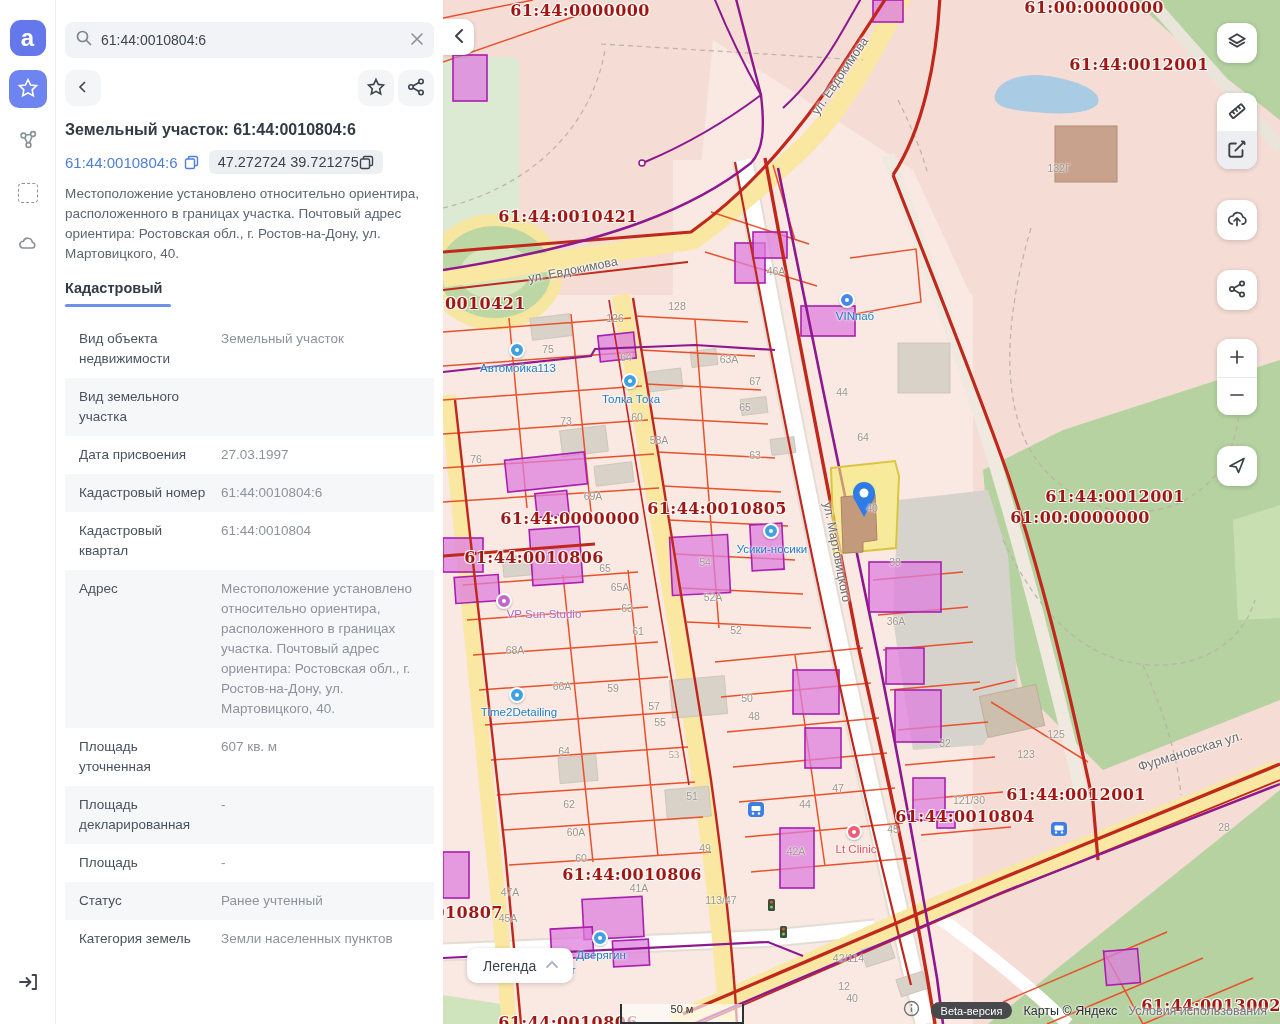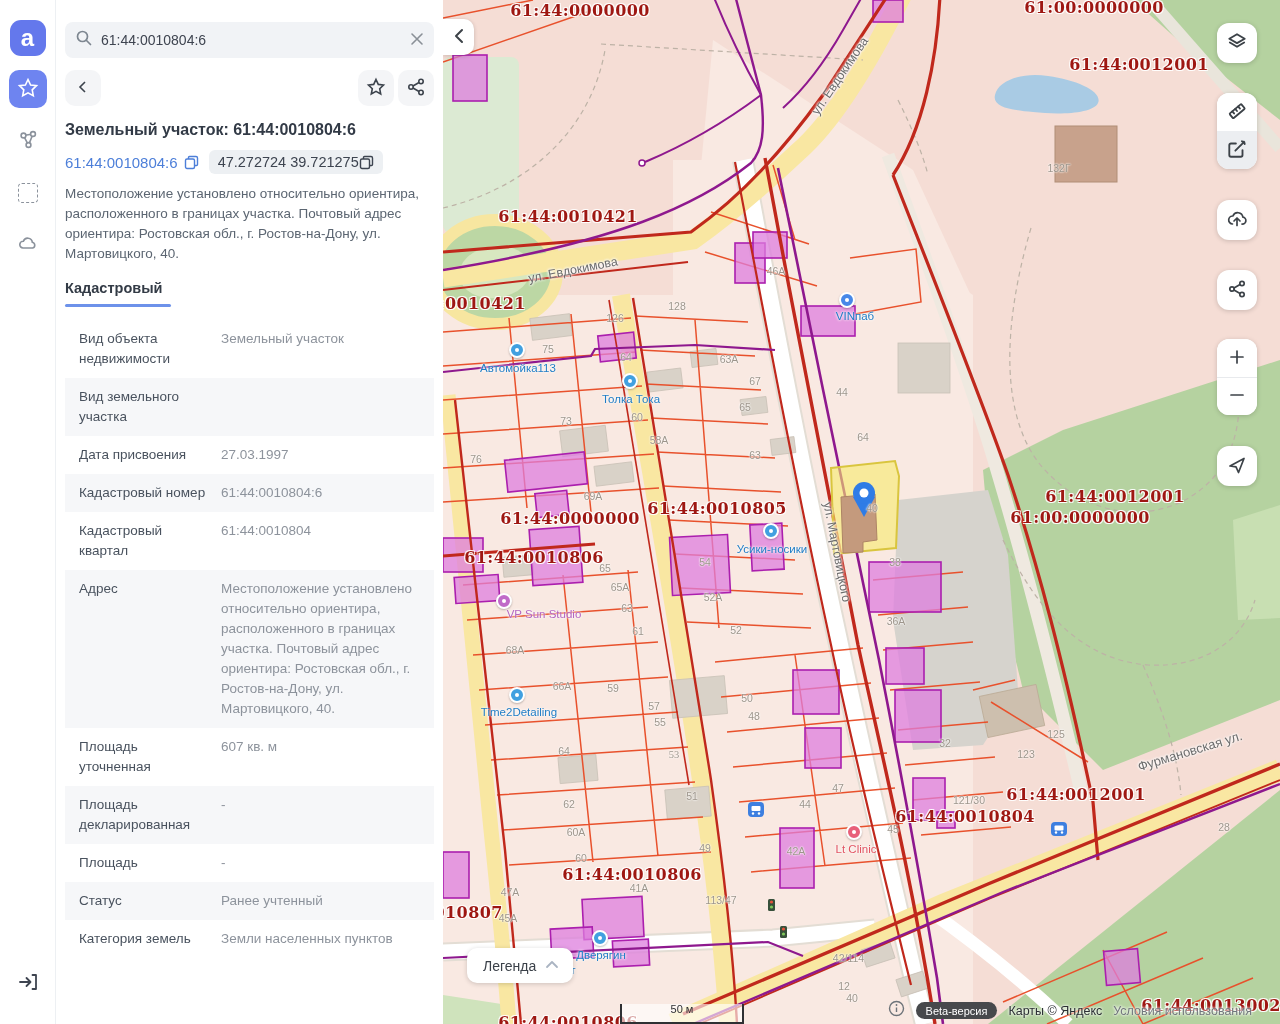--- a/index.html
+++ b/index.html
@@ -59,21 +59,21 @@
   .collapse-btn { left:0; top:19px; width:31px; height:36px; background:#fff; border:none; border-radius:0 10px 10px 0; box-shadow:0 1px 4px rgba(0,0,0,.18); cursor:pointer; display:flex; align-items:center; justify-content:center; }
   .ctrls { right:23px; top:0; width:40px; display:flex; flex-direction:column; align-items:stretch; }
   .mbtn { width:40px; height:40px; background:#fff; border:none; border-radius:12px; box-shadow:0 1px 5px rgba(0,0,0,.18); cursor:pointer; display:flex; align-items:center; justify-content:center; }
   .mbtn svg { stroke:#3c4248; fill:none; stroke-width:1.7; stroke-linecap:round; stroke-linejoin:round; }
   .pill { background:#fff; border-radius:12px; box-shadow:0 1px 5px rgba(0,0,0,.18); overflow:hidden; display:flex; flex-direction:column; }
   .pill .mbtn { box-shadow:none; border-radius:0; height:38px; }
   .pill .mbtn.pressed { background:#eceef1; }
   .legend-btn { left:24px; top:948px; height:35px; background:#fff; border:none; border-radius:10px; box-shadow:0 1px 5px rgba(0,0,0,.18); cursor:pointer; display:flex; align-items:center; gap:9px; padding:0 14px 0 16px; font-family:inherit; }
   .legend-btn .txt { font-size:14px; color:#3b4149; }
   .scalebar { left:177px; top:1004px; width:124px; height:20px; background:rgba(255,255,255,.62); border-left:2px solid #2f3033; border-right:2px solid #2f3033; border-bottom:2px solid #2f3033; font-size:11px; color:#2f3033; text-align:center; line-height:11px; }
-  .attrib { right:28px; bottom:5px; display:flex; align-items:center; gap:11px; height:17px; }
+  .attrib { right:13px; bottom:5px; display:flex; align-items:center; gap:11px; height:17px; }
   .beta { background:#47494c; color:#fff; font-size:11px; padding:2.5px 10px; border-radius:9px; }
   .attr-maps { font-size:12.5px; color:#2b2f33; text-shadow:0 0 3px #fff,0 0 3px #fff; }
   .attr-terms { font-size:12.5px; color:#72777d; text-shadow:0 0 3px #fff,0 0 3px #fff; text-decoration:none; cursor:pointer; }
 </style>
 </head>
 <body>
 
 <div class="app">
 
   <aside class="rail">

